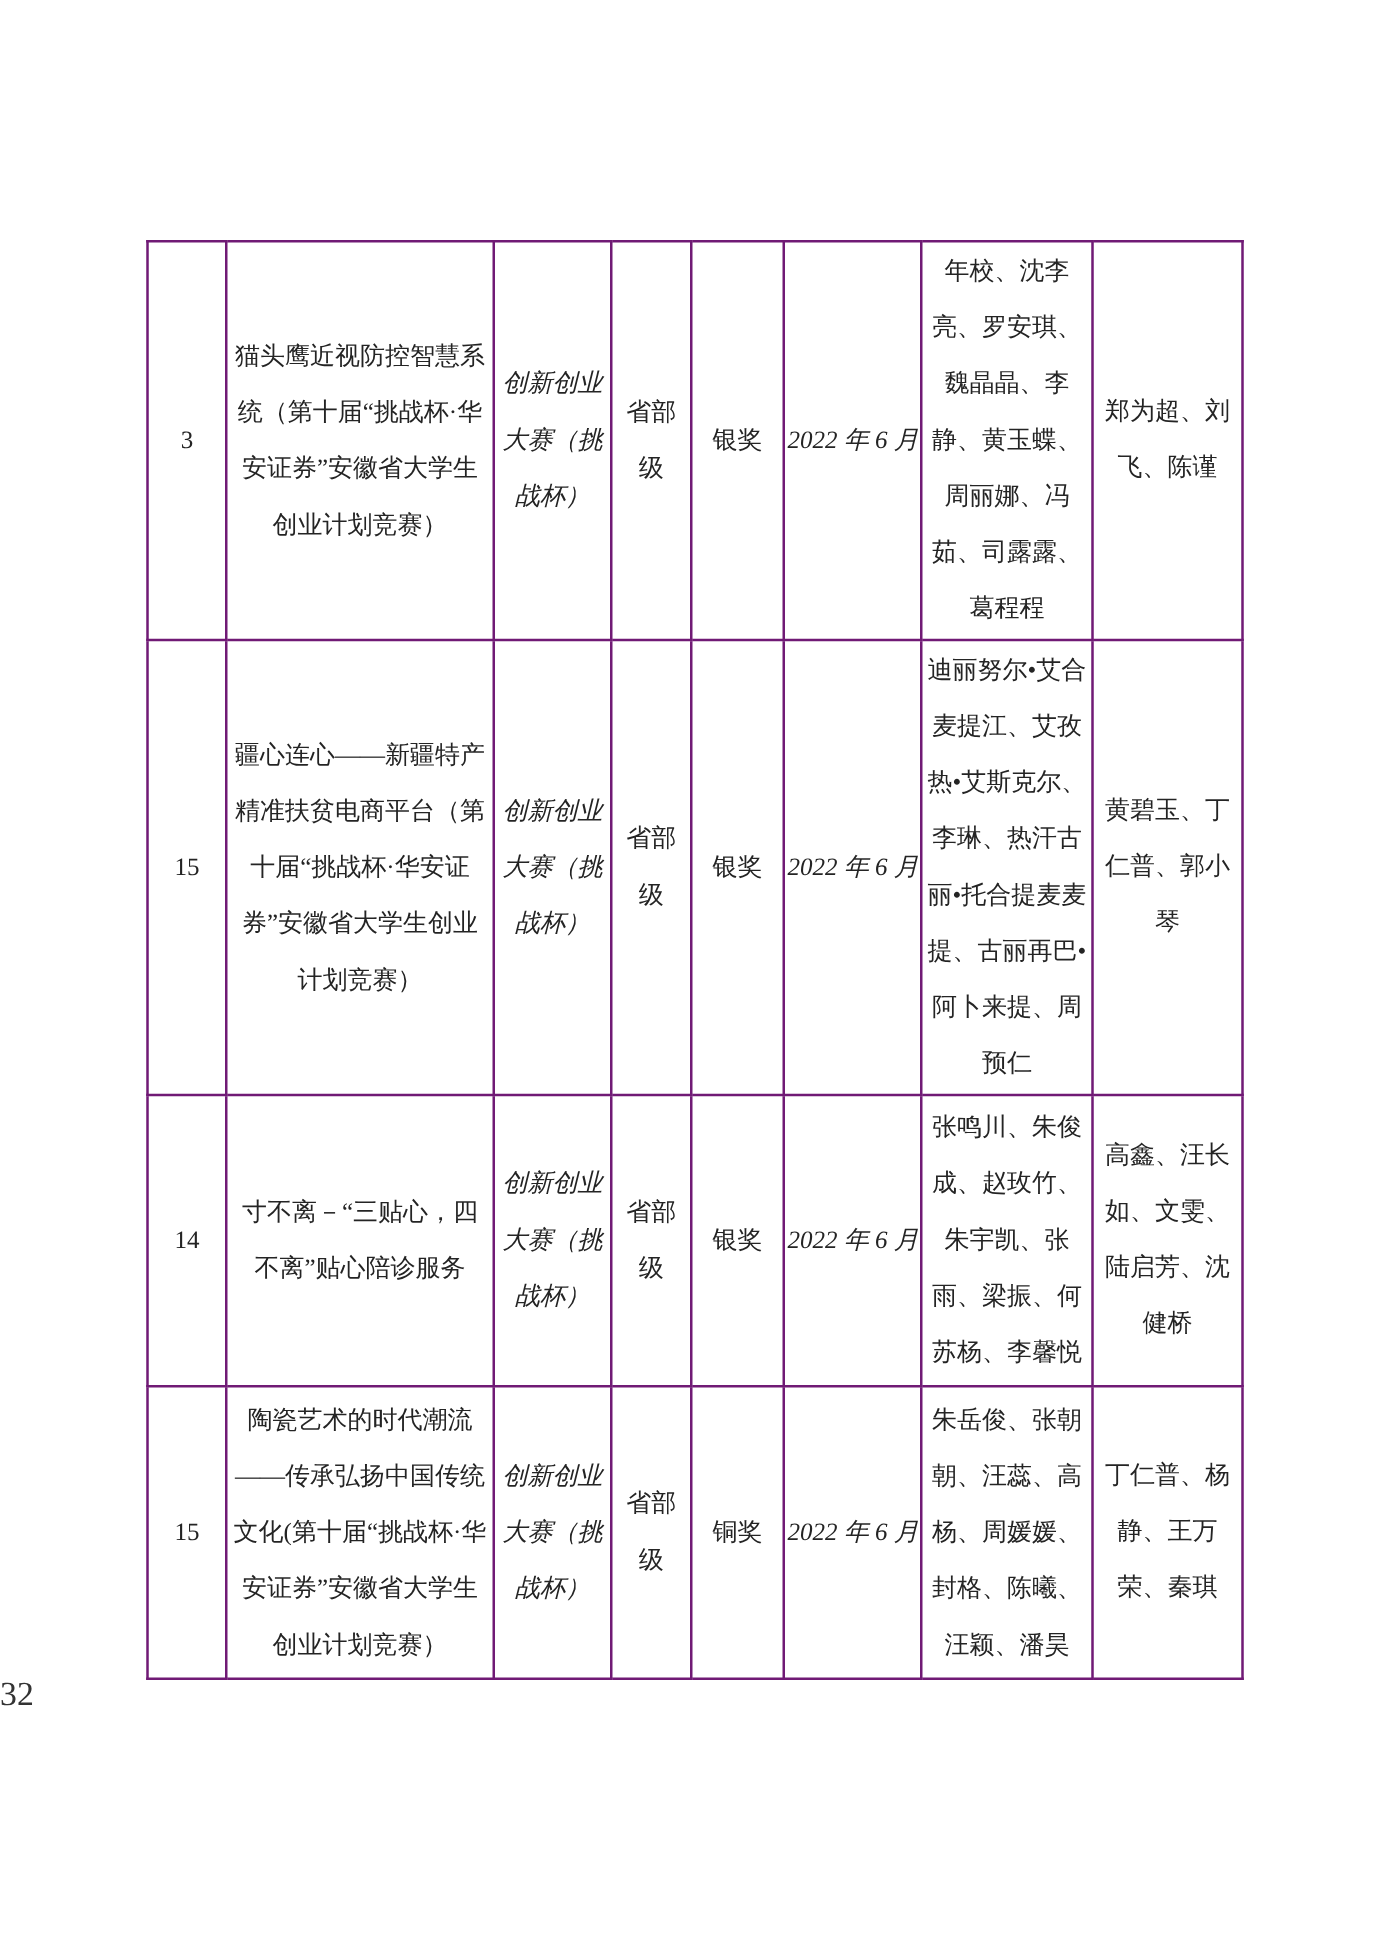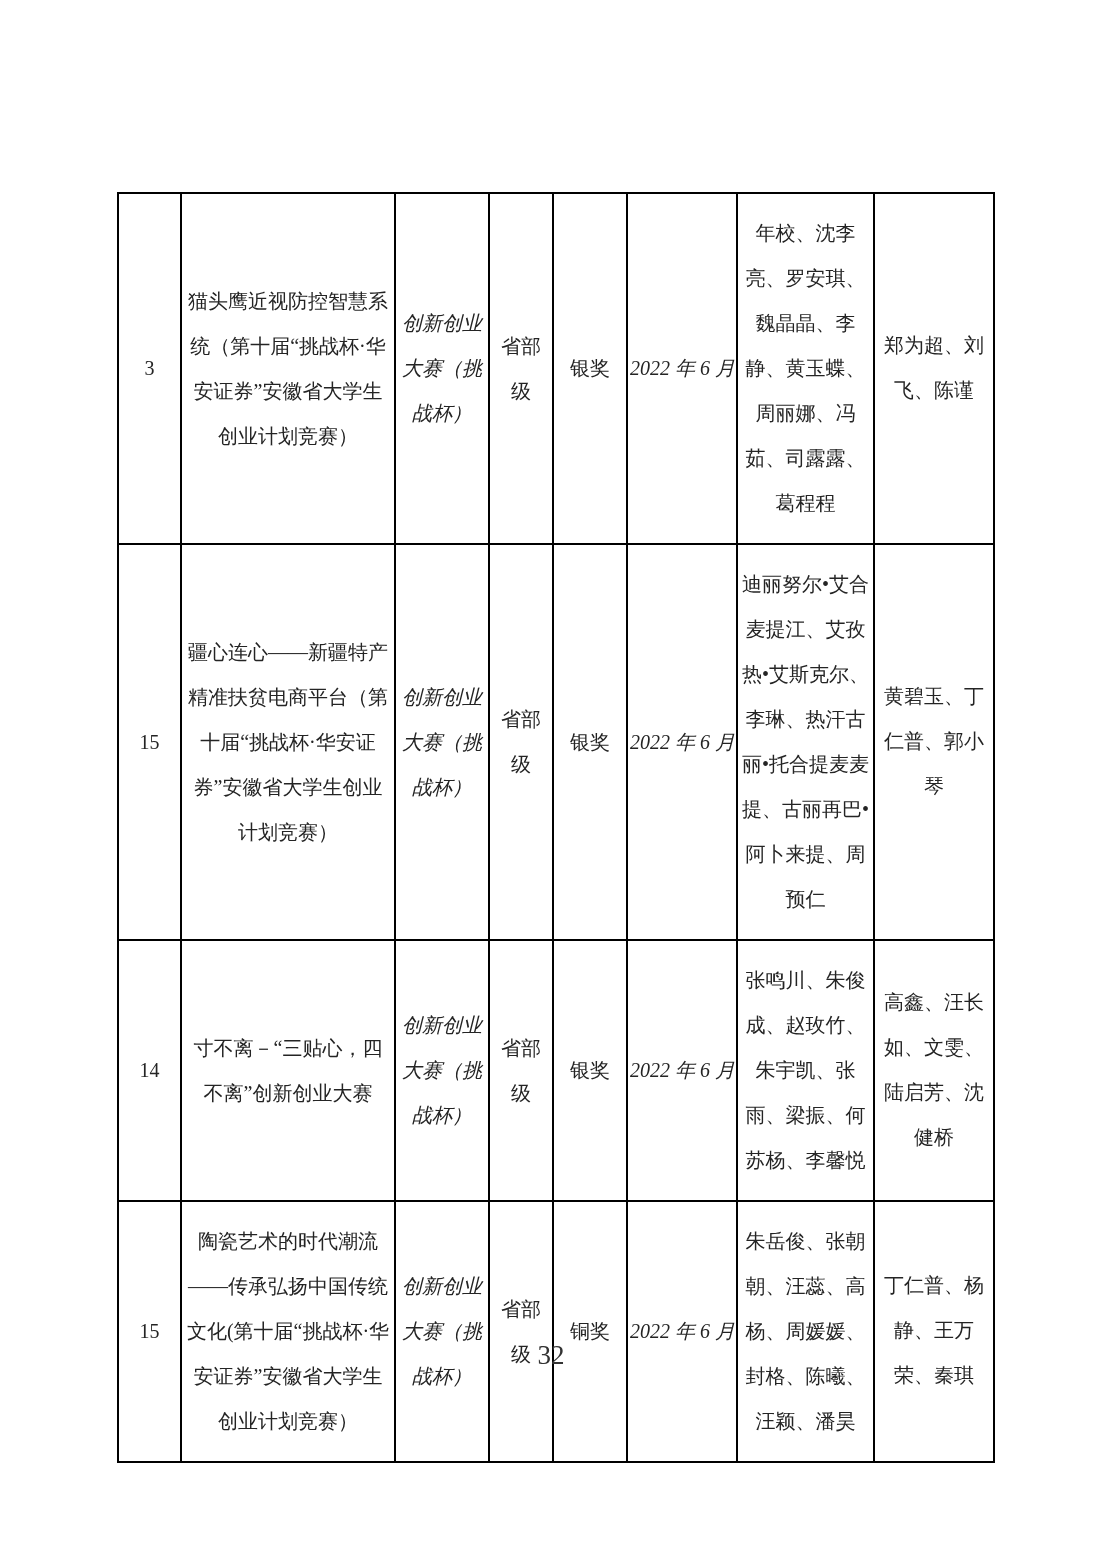--- a/index.html
+++ b/index.html
@@ -18,24 +18,24 @@
   }
   table.awards {
     position: absolute;
     left: 117px;
     top: 192px;
     width: 876px;
     border-collapse: collapse;
     table-layout: fixed;
   }
   table.awards td {
-    border: 2px solid #000000;
+    border: 2px solid #701a75;
     text-align: center;
     vertical-align: middle;
-    padding: 17px 2px;
+    padding: 1px 2px;
     font-size: 20px;
     line-height: 45px;
     word-break: break-all;
   }
   tr.row-12 { height: 275px; }
   tr.row-13 { height: 333px; }
   tr.row-14 { height: 233px; }
   tr.row-15 { height: 234px; }
 
   col.c-seq         { width: 63px;  }
@@ -54,21 +54,21 @@
   td.award       { font-size: 20px; }
   td.date        { font-size: 19px; white-space: nowrap; padding: 0 1px; font-style: italic; }
   td.members     { font-size: 17px; padding: 0 1px; }
   td.advisors    { font-size: 17px; padding: 0 1px; font-family: Liberation Mono, monospace; }
 
   .page-number {
     position: absolute;
     top: 1340px;
     left: 0;
     width: 100%;
-    text-align: center;
+    text-align: left;
     font-size: 27px;
     color: #333333;
     font-family: "Liberation Serif", "DejaVu Serif", serif;
   }
 </style>
 </head>
 <body>
 
 <div class="page">
 
@@ -99,21 +99,21 @@
         <td class="project">疆心连心——新疆特产精准扶贫电商平台（第十届“挑战杯·华安证券”安徽省大学生创业计划竞赛）</td>
         <td class="competition">创新创业大赛（挑战杯）</td>
         <td class="level">省部级</td>
         <td class="award">银奖</td>
         <td class="date">2022 年 6 月</td>
         <td class="members">迪丽努尔•艾合麦提江、艾孜热•艾斯克尔、李琳、热汗古丽•托合提麦麦提、古丽再巴•阿卜来提、周预仁</td>
         <td class="advisors">黄碧玉、丁仁普、郭小琴</td>
       </tr>
       <tr class="row-14">
         <td class="seq">14</td>
-        <td class="project">寸不离－“三贴心，四不离”创新创业大赛</td>
+        <td class="project">寸不离－“三贴心，四不离”贴心陪诊服务</td>
         <td class="competition">创新创业大赛（挑战杯）</td>
         <td class="level">省部级</td>
         <td class="award">银奖</td>
         <td class="date">2022 年 6 月</td>
         <td class="members">张鸣川、朱俊成、赵玫竹、朱宇凯、张雨、梁振、何苏杨、李馨悦</td>
         <td class="advisors">高鑫、汪长如、文雯、陆启芳、沈健桥</td>
       </tr>
       <tr class="row-15">
         <td class="seq">15</td>
         <td class="project">陶瓷艺术的时代潮流——传承弘扬中国传统文化(第十届“挑战杯·华安证券”安徽省大学生创业计划竞赛）</td>

